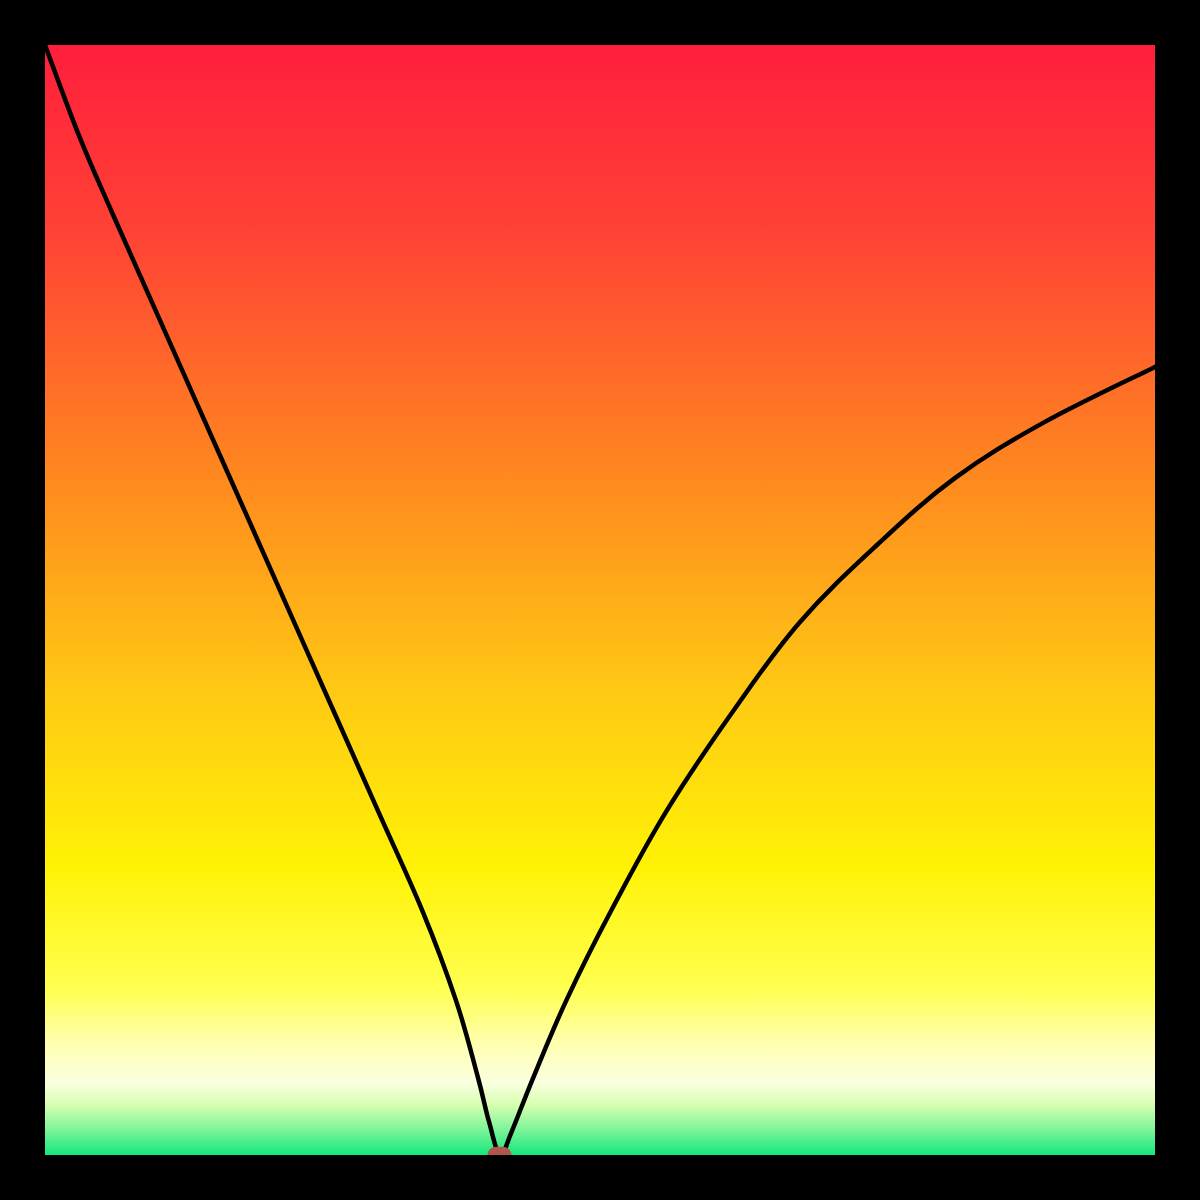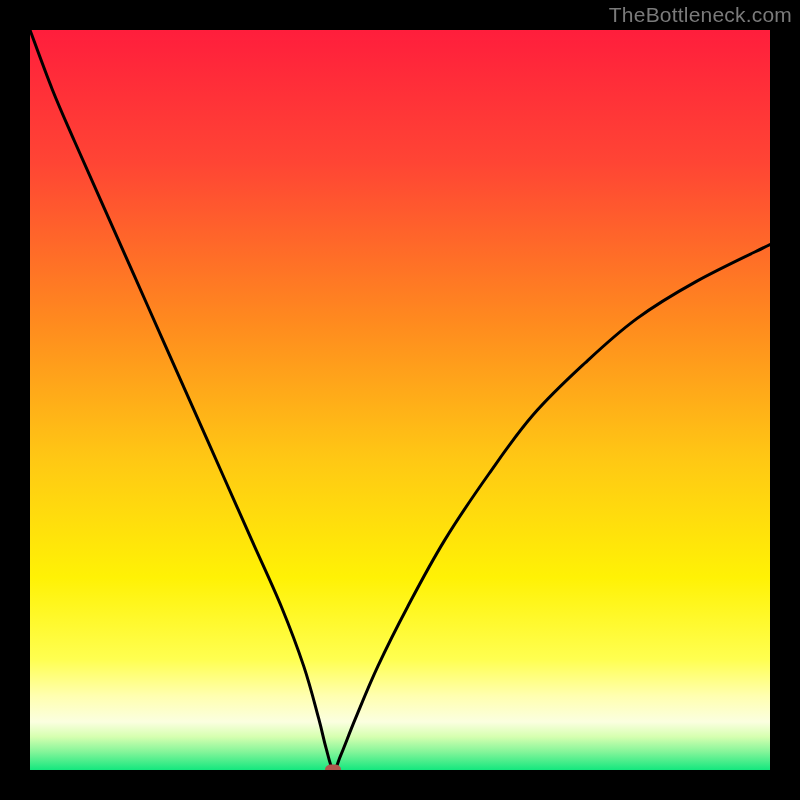--- a/index.html
+++ b/index.html
@@ -58,21 +58,20 @@
     height: 11px;
     border-radius: 6px / 5px;
     z-index: 4;
     transform: translate(-50%, -50%);
   }
 </style>
 </head>
 <body>
 
 <div class="frame">
-  <div class="watermark">TheBottleneck.com</div>
   <div class="plot">
     <svg class="gradient" viewBox="0 0 740 740" preserveAspectRatio="none">
       <defs>
         <linearGradient id="bg" x1="0" y1="0" x2="0" y2="1">
             <stop offset="0%" stop-color="#ff1e3c"></stop>
             <stop offset="18%" stop-color="#ff4534"></stop>
             <stop offset="40%" stop-color="#ff8c1e"></stop>
             <stop offset="57.99999999999999%" stop-color="#ffc814"></stop>
             <stop offset="74%" stop-color="#fff205"></stop>
             <stop offset="85%" stop-color="#ffff50"></stop>

